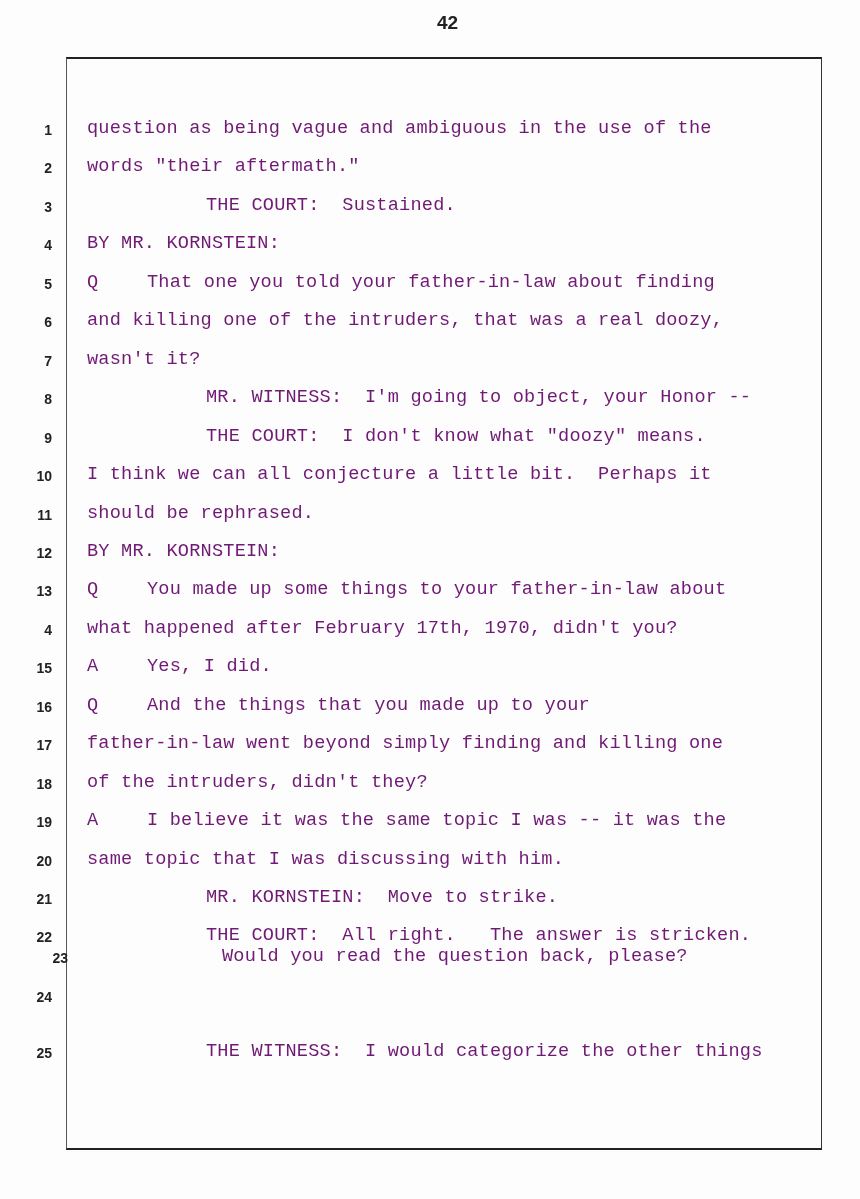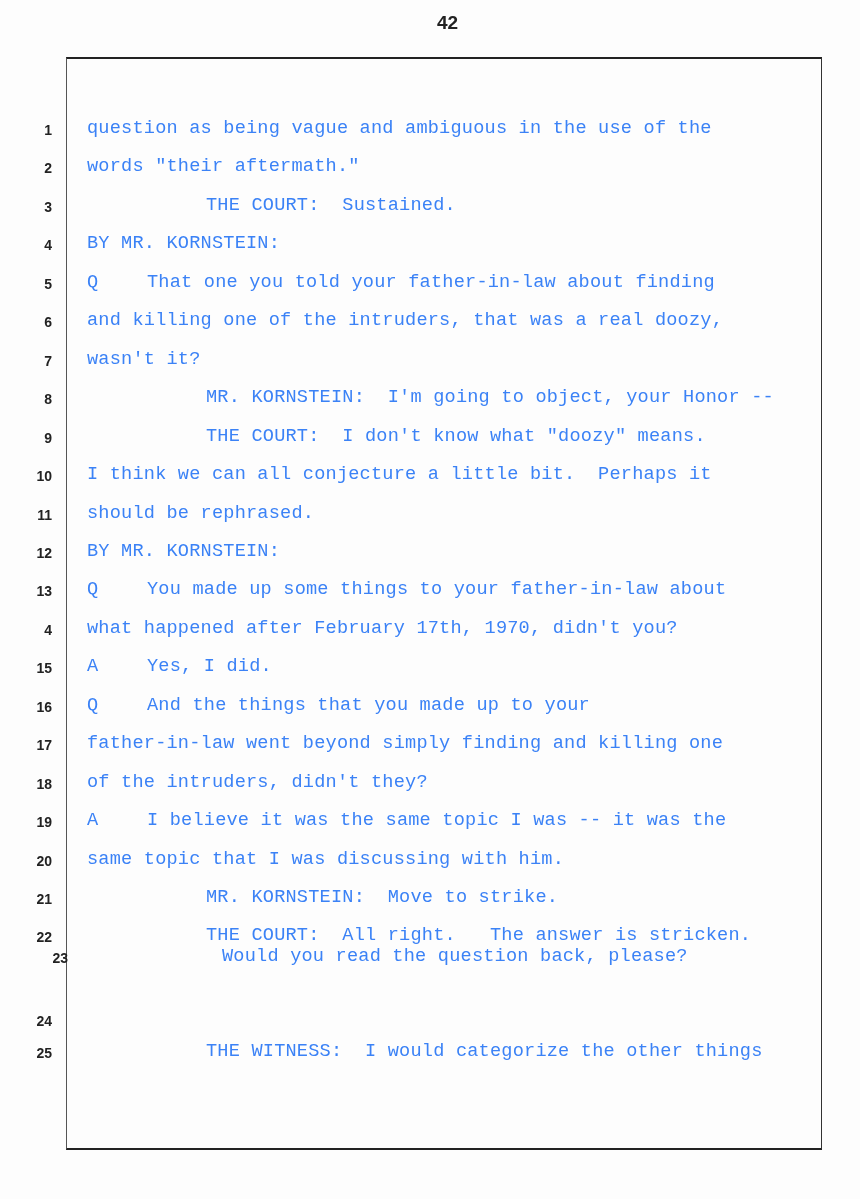--- a/index.html
+++ b/index.html
@@ -61,21 +61,21 @@
       font-weight: bold;
       color: #222;
       top: 4px;
     }
     .line-text {
       position: absolute;
       left: 87px;
       top: 0;
       font-size: 18.6px;
       white-space: pre;
-      color: #3b82f6;
+      color: #701a75;
       letter-spacing: 0.2px;
     }
     .line-text.indent {
       left: 206px;
     }
     .speaker-tag {
       display: inline-block;
       width: 60px;
     }
   </style>
@@ -110,21 +110,21 @@
     <div class="line" style="top: 310.25px;">
       <span class="line-num">6</span>
       <span class="line-text"><span>and killing one of the intruders, that was a real doozy,</span></span>
     </div>
     <div class="line" style="top: 348.7px;">
       <span class="line-num">7</span>
       <span class="line-text"><span>wasn't it?</span></span>
     </div>
     <div class="line" style="top: 387.15px;">
       <span class="line-num">8</span>
-      <span class="line-text indent"><span>MR. KORNSTEIN:  I'm going to object, your Honor --</span></span>
+      <span class="line-text indent"><span>MR. WITNESS:  I'm going to object, your Honor --</span></span>
     </div>
     <div class="line" style="top: 425.6px;">
       <span class="line-num">9</span>
       <span class="line-text indent"><span>THE COURT:  I don't know what "doozy" means.</span></span>
     </div>
     <div class="line" style="top: 464.05px;">
       <span class="line-num">10</span>
       <span class="line-text"><span>I think we can all conjecture a little bit.  Perhaps it</span></span>
     </div>
     <div class="line" style="top: 502.5px;">
@@ -172,20 +172,20 @@
       <span class="line-text indent"><span>MR. KORNSTEIN:  Move to strike.</span></span>
     </div>
     <div class="line" style="top: 925.45px; padding-left: 16px;">
       <span class="line-num">22</span>
       <span class="line-text indent"><span>THE COURT:  All right.   The answer is stricken.</span></span>
     </div>
     <div class="line" style="top: 946px; margin-left: 16px;">
       <span class="line-num">23</span>
       <span class="line-text indent"><span>Would you read the question back, please?</span></span>
     </div>
-    <div class="line" style="top: 1009px;">
+    <div class="line" style="top: 985px;">
       <span class="line-num">24</span>
     </div>
     <div class="line" style="top: 1040.8px; text-decoration: underline;">
       <span class="line-num">25</span>
       <span class="line-text indent"><span>THE WITNESS:  I would categorize the other things</span></span>
     </div>
   </div>
 
 </body></html>

